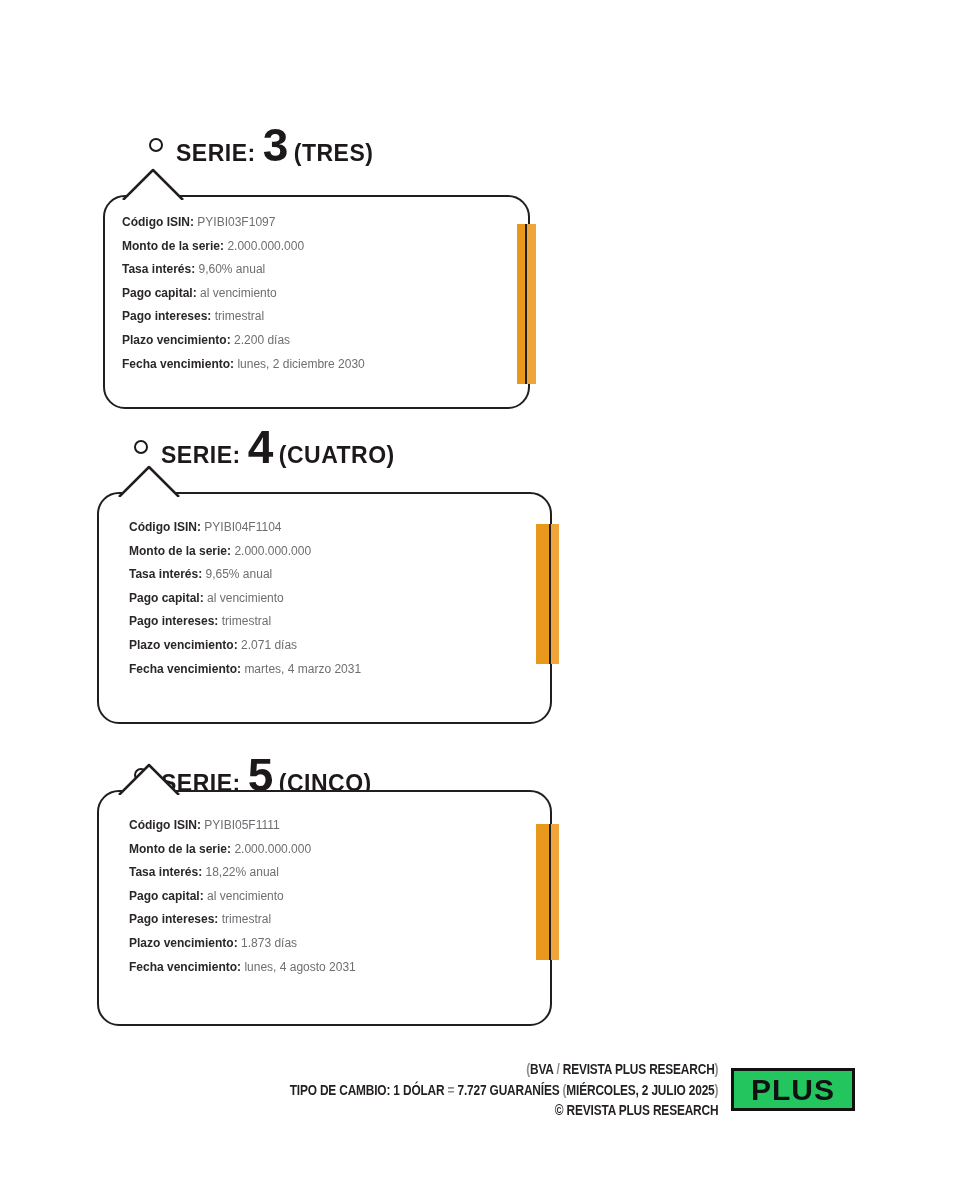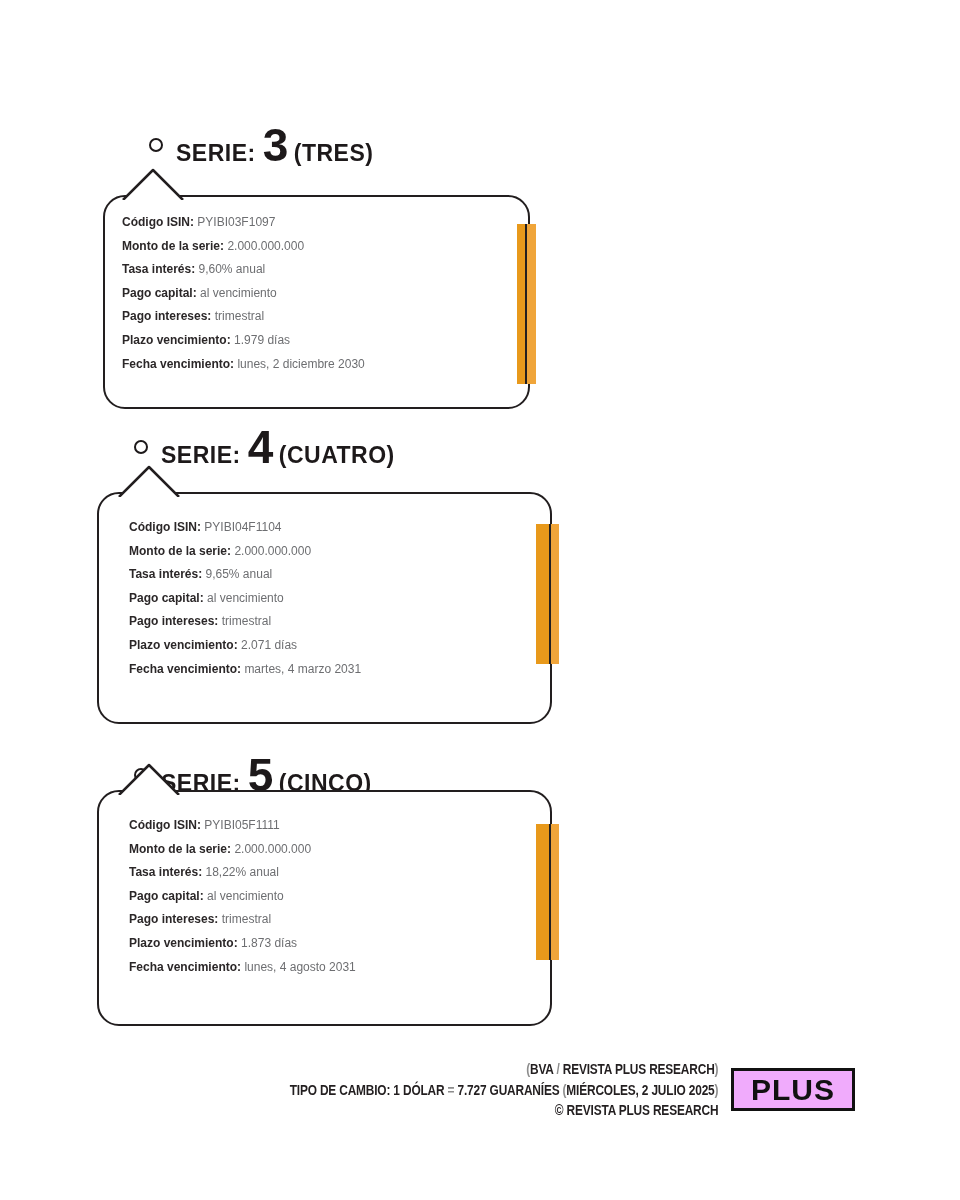--- a/index.html
+++ b/index.html
@@ -45,21 +45,21 @@
   .footer{position:absolute;top:1059px;right:105px;display:flex;align-items:center;gap:13px;}
   .footer-text{
     text-align:right;font-size:14px;line-height:20.5px;font-weight:bold;
     color:#231f20;white-space:nowrap;letter-spacing:-0.2px;
     transform:scaleX(.85);transform-origin:100% 50%;
   }
   .footer-text .gray{color:#8d8d8d;font-weight:bold;}
   .logo-box{
     box-sizing:border-box;width:124px;height:43px;border:3px solid #111;
     display:flex;align-items:center;justify-content:center;
-    font-weight:bold;font-size:30px;letter-spacing:1px;color:#111;background:#f0abfc;
+    font-weight:bold;font-size:30px;letter-spacing:1px;color:#111;background:#22c55e;
   }
 </style>
 </head>
 <body>
 
 <div class="serie-header" id="header1">
   <span class="ring"></span>
   <span class="serie-title"><span class="serie-label">SERIE:</span><span class="serie-num">3</span><span class="serie-paren">(TRES)</span></span>
 </div>
 
@@ -67,21 +67,21 @@
   <svg class="pointer" viewBox="0 0 64 33">
     <path d="M2,33 L32,3 L62,33" fill="#ffffff" stroke="#221e1f" stroke-width="2.5" stroke-linejoin="round"></path>
   </svg>
   <span class="bar"></span>
   <div class="content">
     <div class="row"><span class="lbl">Código ISIN:</span> <span class="val">PYIBI03F1097</span></div>
     <div class="row"><span class="lbl">Monto de la serie:</span> <span class="val">2.000.000.000</span></div>
     <div class="row"><span class="lbl">Tasa interés:</span> <span class="val">9,60% anual</span></div>
     <div class="row"><span class="lbl">Pago capital:</span> <span class="val">al vencimiento</span></div>
     <div class="row"><span class="lbl">Pago intereses:</span> <span class="val">trimestral</span></div>
-    <div class="row"><span class="lbl">Plazo vencimiento:</span> <span class="val">1.979 días</span></div>
+    <div class="row"><span class="lbl">Plazo vencimiento:</span> <span class="val">2.200 días</span></div>
     <div class="row"><span class="lbl">Fecha vencimiento:</span> <span class="val">lunes, 2 diciembre 2030</span></div>
   </div>
 </div>
 
 <div class="serie-header" id="header2">
   <span class="ring"></span>
   <span class="serie-title"><span class="serie-label">SERIE:</span><span class="serie-num">4</span><span class="serie-paren">(CUATRO)</span></span>
 </div>
 
 <div class="card" id="card2">

